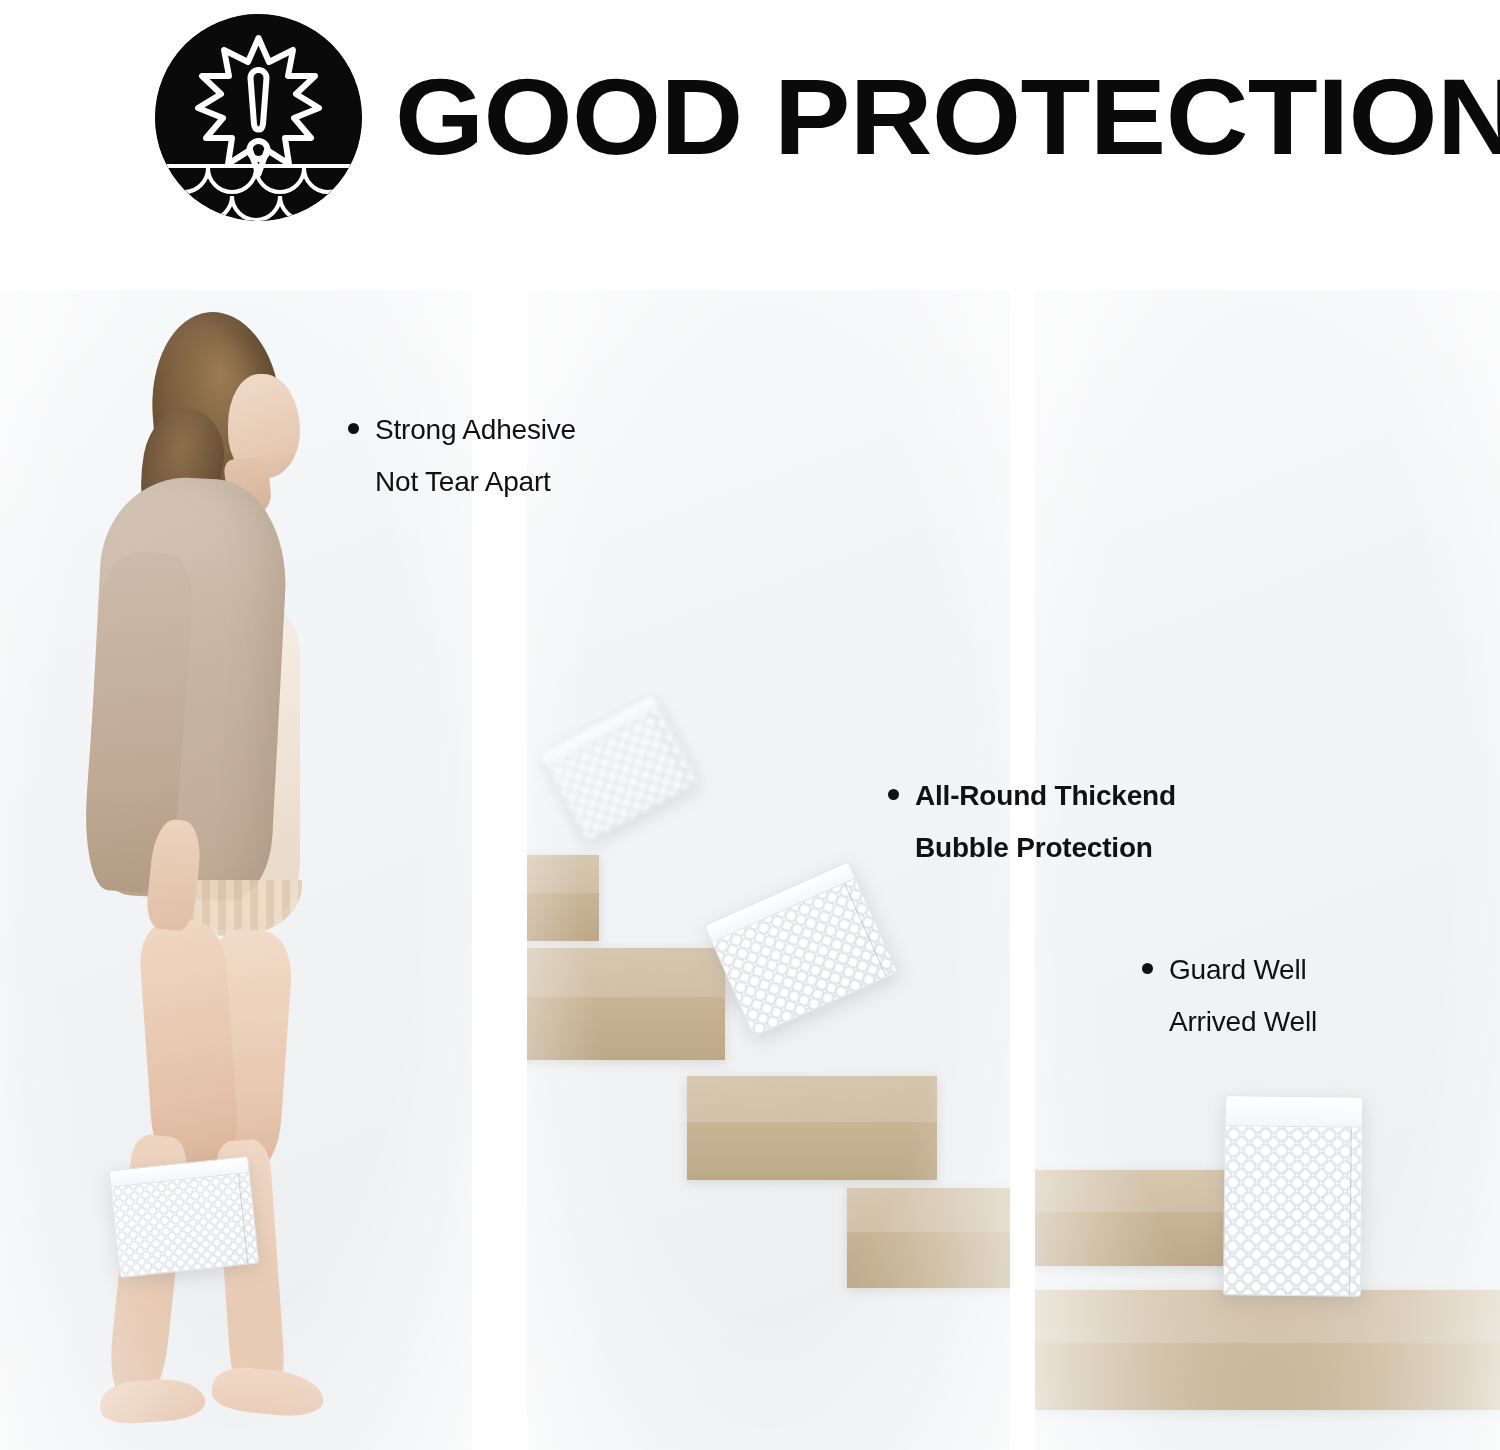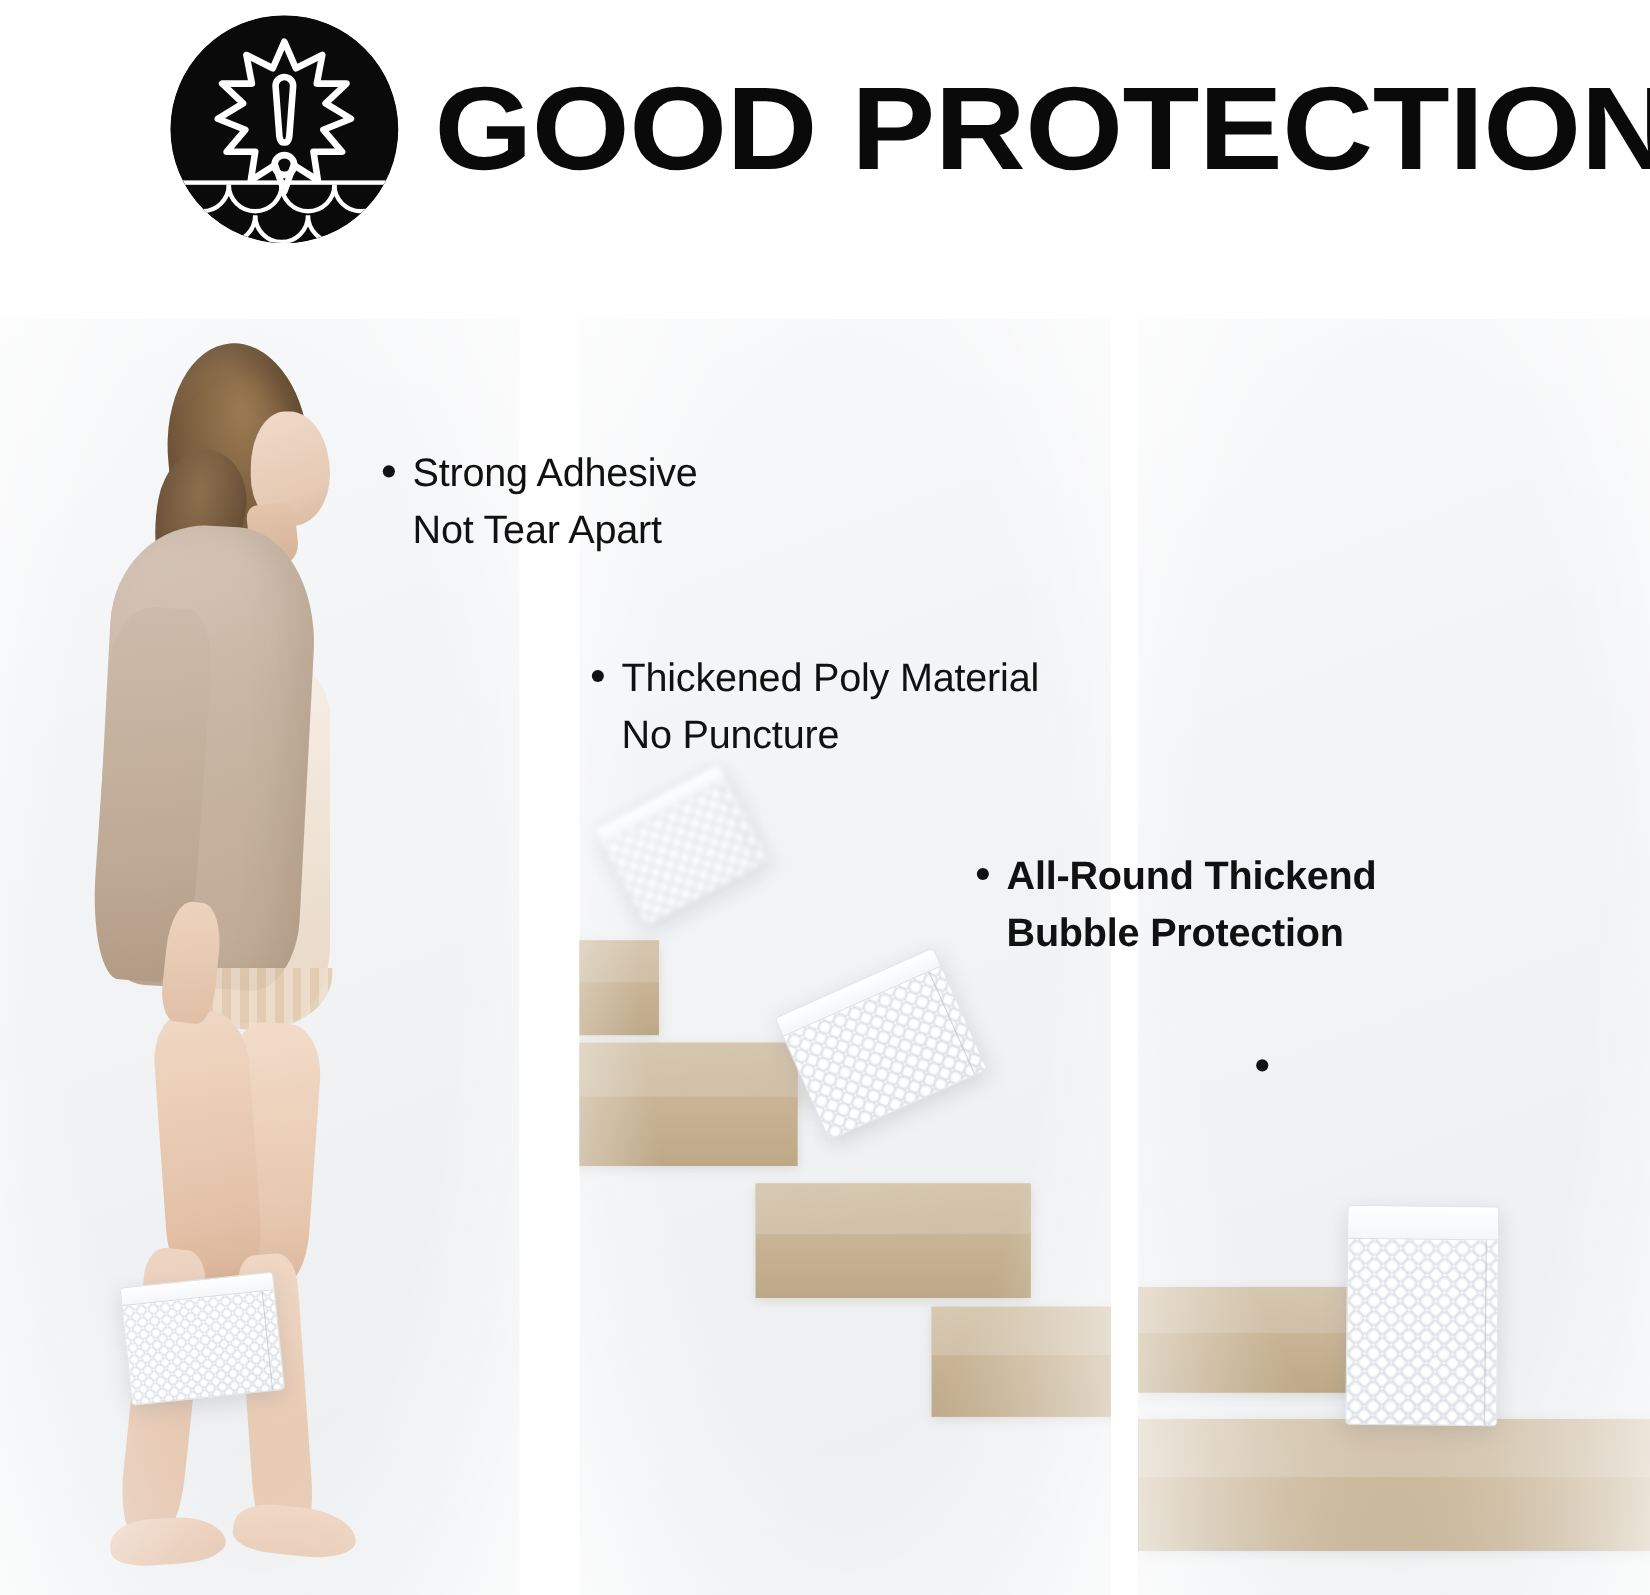--- a/index.html
+++ b/index.html
@@ -211,21 +211,21 @@
   .mailer.standing {
     left:1224px; top:1096px; width:138px; height:200px;
     transform:rotate(0.6deg);
   }
   .mailer.standing .bubbles { background-size:16px 16px,16px 16px; background-position:0 0,8px 8px; }
 
   
   .bullet {
     position:absolute;
     color:#111111;
-    font-size:36px;
+    font-size:28px;
     line-height:52px;
     font-weight:400;
     white-space:pre-line;
     letter-spacing:-0.2px;
   }
   .bullet .dot {
     display:inline-block; width:11px; height:11px;
     border-radius:50%; background:#111111;
     vertical-align:middle; margin:0 16px 7px 0;
   }
@@ -380,27 +380,24 @@
 
       <div class="vignette"></div>
     </div>
   </div>
 
   <div class="bullet b1">
     <span class="dot"></span><span class="lines">Strong Adhesive
 Not Tear Apart</span>
   </div>
 
-  <div class="bullet b2">
-    <span class="dot"></span><span class="lines">Thickened Poly Material
-No Puncture</span>
-  </div>
 
   <div class="bullet b3">
     <span class="dot"></span><span class="lines">All-Round Thickend
 Bubble Protection</span>
   </div>
 
   <div class="bullet b4">
-    <span class="dot"></span>
+    <span class="dot"></span><span class="lines">Guard Well
+Arrived Well</span>
   </div>
 
 </div>
 
 </body></html>

